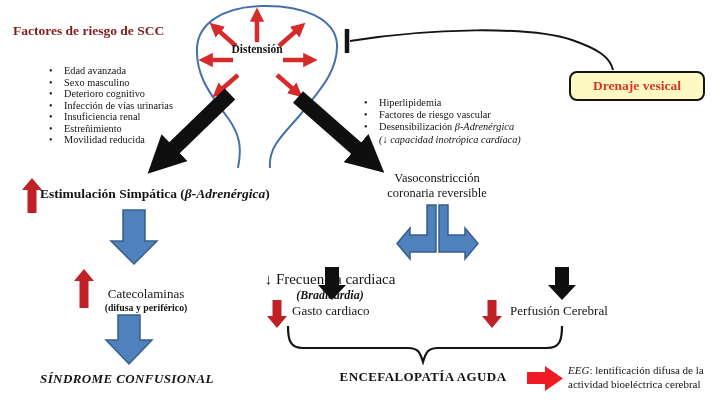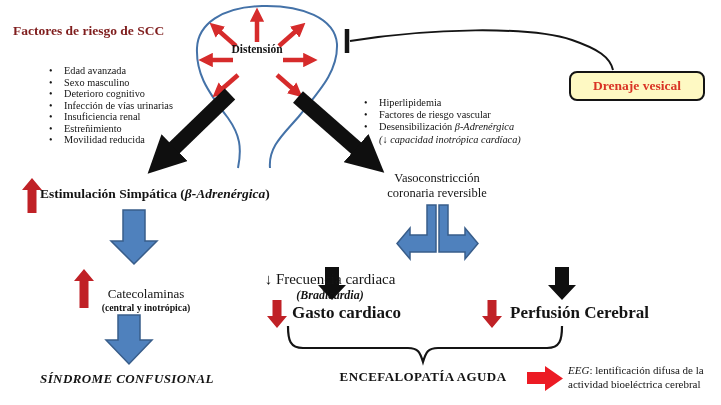--- a/index.html
+++ b/index.html
@@ -17,21 +17,21 @@
   .b{font-weight:normal;}
   .i{font-style:italic;}
   .center{text-align:center;}
   .bladder-label{font-weight:bold;font-size:11.5px;line-height:1.25;text-align:center;}
   .drenaje-box{
     width:132px;height:26px;border:2.5px solid #141414;border-radius:8px;
     background:#fef9c3;color:#D93425;font-weight:bold;font-size:13.5px;
     text-align:center;line-height:26px;
   }
   .step-label{font-weight:bold;font-size:13.5px;white-space:nowrap;}
-  .mid-label{font-weight:bold;font-size:17px;white-space:nowrap;}
+  .mid-label{font-weight:normal;font-size:13px;white-space:nowrap;}
   .small-sub{font-weight:bold;font-size:9.8px;}
   .branch .main{font-weight:normal;font-size:15px;white-space:nowrap;margin-top:40px;}
   .branch .sub{font-weight:bold;font-style:italic;font-size:12px;white-space:nowrap;}
   .outcome{font-weight:bold;font-size:13px;letter-spacing:.4px;white-space:nowrap;}
   .eeg{font-size:11px;line-height:1.3;}
 </style>
 </head>
 <body>
 
 <div id="stage">
@@ -111,21 +111,21 @@
     <li style="line-height:12.2px;">Hiperlipidemia</li>
     <li style="line-height:12.2px;">Factores de riesgo vascular</li>
     <li style="line-height:12.2px;"><span>Desensibilización </span><span class="i">β-Adrenérgica</span></li>
     <li class="nobullet i" style="line-height:12.2px;">(↓ capacidad inotrópica cardíaca)</li>
   </ul>
 
   <div class="abs step-label" style="left:40px;top:186px;"><span>Estimulación Simpática (</span><span class="i">β-Adrenérgica</span><span>)</span></div>
 
   <div class="abs center" style="left:91px;top:269px;width:110px;margin-top:17px;">
     <div class="b" style="font-size:13px;">Catecolaminas</div>
-    <div class="small-sub">(central y inotrópica)</div>
+    <div class="small-sub">(difusa y periférico)</div>
   </div>
 
   <div class="abs outcome" style="left:40px;top:371px;font-style:italic;">SÍNDROME CONFUSIONAL</div>
 
   <div class="abs center b" style="left:368px;top:171px;width:138px;font-size:12.5px;line-height:1.2;">
     <div>Vasoconstricción</div>
     <div>coronaria reversible</div>
   </div>
 
   <div class="abs center branch" style="left:260px;top:231px;width:140px;">

